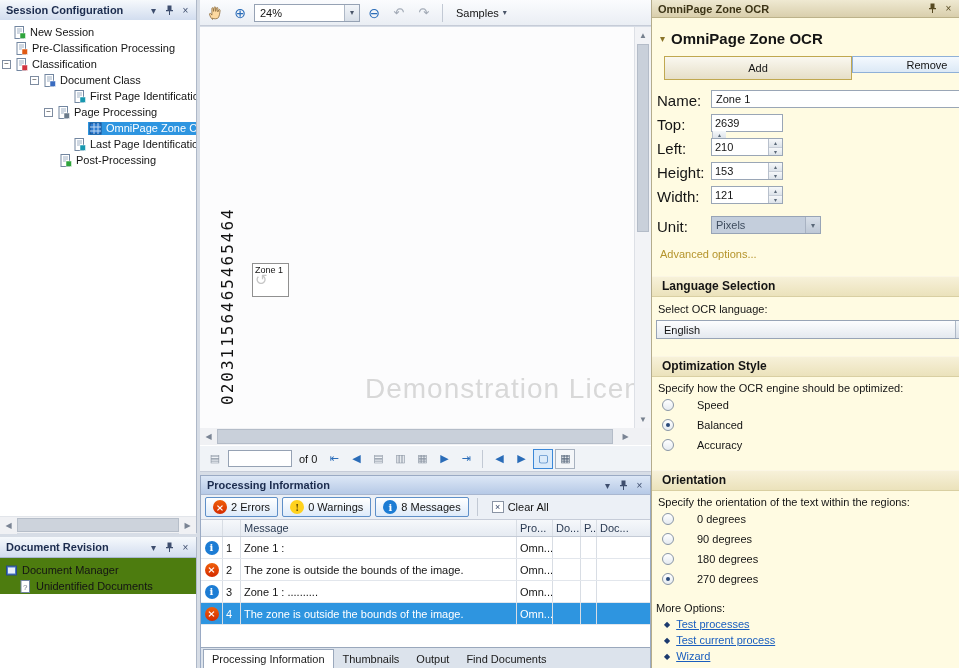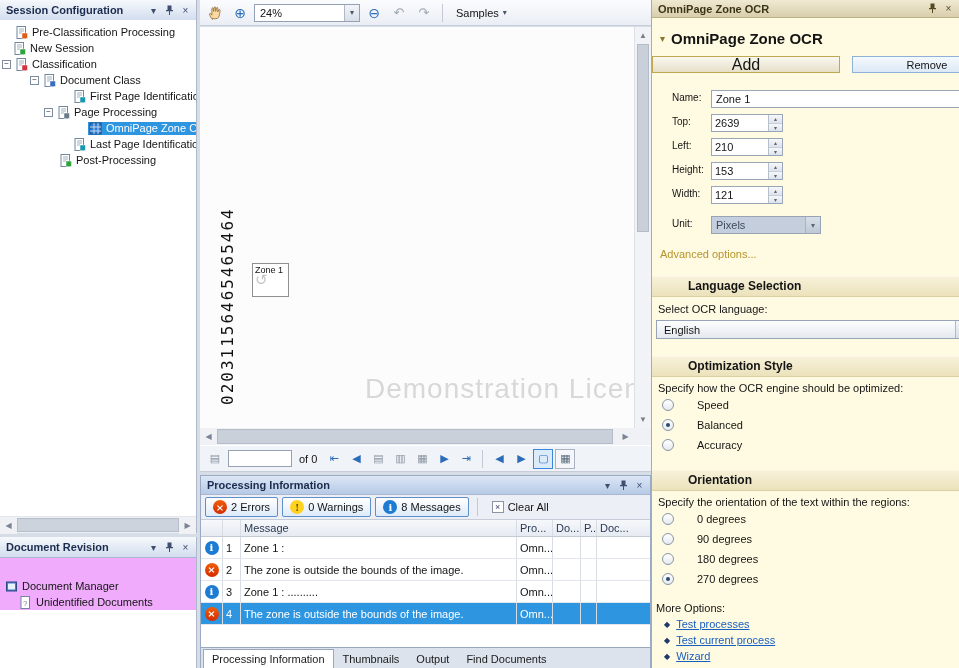--- a/index.html
+++ b/index.html
@@ -23,21 +23,21 @@
     font-size:8px;line-height:1;margin-right:3px;color:#333;flex:none}
   .row-core{display:inline-flex;align-items:center}
   .row-core.selected{background:#2E95E0;color:#FFF}
   .ticon{width:13px;height:13px;margin:0 3px 0 1px;flex:none;display:inline-flex}
   .tlabel{padding:0 3px 0 1px}
   .hscroll{position:absolute;left:0;right:0;bottom:0;height:17px;display:flex;background:#F0F1F4;border-top:1px solid #E2E5EA}
   .sb-btn{width:17px;height:17px;background:#F0F1F4;color:#7A8494;font-size:8px;display:flex;align-items:center;justify-content:center;flex:none}
   .sb-track{flex:1;position:relative;background:#F0F1F4}
   .sb-thumb{position:absolute;left:0;right:0;top:1px;bottom:1px;background:#CDD3DC;border:1px solid #B6BEC9}
   #left-bottom{position:absolute;left:0;top:537px;width:197px;height:131px;background:#FFF;border-right:1px solid #AEB8C8}
-  #revision-list{padding-top:20px;background:#f0abfc}
+  #revision-list{padding-top:4px;background:#4d7c0f}
 
   
   #center{position:absolute;left:200px;top:0;width:451px;height:668px}
   #viewer-toolbar{position:absolute;top:0;left:0;right:0;height:26px;display:flex;align-items:center;gap:3px;padding:0 4px;
     background:linear-gradient(#FBFCFE,#EAEEF4);border-bottom:1px solid #C6CCD8}
   .vbtn{width:22px;height:20px;display:flex;align-items:center;justify-content:center;flex:none}
   .zi{color:#2A6CB8;font-size:14px}
   .dim{color:#A2AAB6;font-size:13px}
   .combo{width:106px;height:18px;background:#FFF;border:1px solid #96A2B4;display:flex;align-items:center;flex:none}
   .combo-val{flex:1;padding:0 5px;font-size:11px}
@@ -99,39 +99,39 @@
   .msg-row.selected{background:#2E95E0;color:#FFF}
   #bottom-tabs{position:absolute;bottom:0;left:0;right:0;height:21px;background:#DCE3EC;border-top:1px solid #9AA8BC;
     display:flex;align-items:flex-end;padding:0 2px;gap:1px}
   .tab{padding:2px 8px 3px;font-size:11px;color:#1A1A1A}
   .tab.active{background:#FFF;border:1px solid #9AA8BC;border-bottom:none;padding-top:3px}
 
   
   #right{position:absolute;left:651px;top:0;width:308px;height:668px;background:#FFFBE2;overflow:hidden;border-left:1px solid #B4AC8C}
   #right-header{position:absolute;top:30px;left:8px;font-size:15px;font-weight:bold;color:#141414;display:flex;gap:6px;align-items:center}
   #right-header .chev{color:#8A7428;font-size:10px;font-weight:normal}
-  .add-btn{position:absolute;top:56px;left:0;width:188px;height:17px;border:1px solid #C0A850;
-    background:linear-gradient(#FAF8F0,#E6DFC8);display:flex;align-items:center;justify-content:center;font-size:16px}
+  .add-btn{position:absolute;top:56px;left:12px;width:188px;height:24px;border:1px solid #C0A850;
+    background:linear-gradient(#FAF8F0,#E6DFC8);display:flex;align-items:center;justify-content:center;font-size:11px}
   .remove-btn{position:absolute;top:56px;left:200px;width:150px;height:17px;border:1px solid #8FB0D8;
     background:linear-gradient(#F4F9FE,#DCE9F6);display:flex;align-items:center;justify-content:center;font-size:11px}
-  .fld-label{position:absolute;left:20px;font-size:10px}
+  .fld-label{position:absolute;left:5px;font-size:15px}
   .fld-input{position:absolute;left:59px;width:258px;height:18px;background:#FFF;border:1px solid #9AA6B6;font-size:11px;padding:2px 4px;white-space:nowrap;overflow:hidden}
   .fld-spin{position:absolute;left:59px;width:72px;height:18px;background:#FFF;border:1px solid #9AA6B6;display:flex}
   .spin-val{flex:1;font-size:11px;padding:2px 3px}
   .spin-arrows{width:14px;display:flex;flex-direction:column;border-left:1px solid #B8C0CC}
   .spin-up,.spin-down{flex:1;font-size:6px;display:flex;align-items:center;justify-content:center;
     background:linear-gradient(#F6F8FA,#DDE3EA);color:#5A6878}
   .spin-up{border-bottom:1px solid #C8CED8}
   .fld-drop{position:absolute;left:59px;width:110px;height:18px;background:#C4CEDC;border:1px solid #98A4B6;display:flex;align-items:center}
   .drop-val{flex:1;font-size:11px;color:#3E4C5E;padding:0 4px}
   .drop-arrow{width:15px;height:100%;display:flex;align-items:center;justify-content:center;font-size:8px;color:#5A6878;
     background:linear-gradient(#D8DFE8,#BEC8D6);border-left:1px solid #A8B2C2}
   .adv-link{position:absolute;top:248px;left:8px;color:#B5942C;font-size:11px}
   .sect{position:absolute;left:0;right:0;height:21px;background:linear-gradient(#F7F1D9,#EBE2BB);
-    border-top:1px solid #FBF6E4;border-bottom:1px solid #D9CFA2;font-weight:bold;font-size:12px;line-height:19px;padding-left:36px}
+    border-top:1px solid #FBF6E4;border-bottom:1px solid #D9CFA2;font-weight:bold;font-size:12px;line-height:19px;padding-left:10px}
   .sect-label{position:absolute;left:6px;font-size:11px}
   .combo-wide{position:absolute;top:320px;left:4px;width:316px;height:19px;border:1px solid #98A4B6;
     background:linear-gradient(#FDFDFE,#E4E9EF);display:flex;align-items:center;font-size:11px}
   .combo-wide .cw-val{flex:1;padding:0 7px}
   .combo-wide .cw-ar{width:16px;height:100%;display:flex;align-items:center;justify-content:center;font-size:8px;color:#4A5568;
     background:linear-gradient(#F2F5F9,#D8DFE8);border-left:1px solid #AEB8C6}
   .radio-row{position:absolute;left:10px;display:flex;align-items:center;gap:23px;height:14px}
   .radio{width:12px;height:12px;border:1px solid #8A96A6;border-radius:50%;background:linear-gradient(#FFF,#E6EBF0);position:relative;flex:none}
   .radio.checked::after{content:"";position:absolute;left:3px;top:3px;width:4px;height:4px;border-radius:50%;background:#2A4A7A}
   .more-label{position:absolute;top:602px;left:4px;font-size:11px}
@@ -150,42 +150,42 @@
       <span class="tb-spacer"></span>
       <span class="tb-ic">▾</span>
       <span class="tb-ic">
           <svg width="9" height="11" viewBox="0 0 9 11">
             <path d="M2.5 0.5h4v4.5h-4z M1 5h7v1.2H1z M4 6.2h1V10H4z" fill="#3E4E6E"></path>
           </svg>
         </span>
       <span class="tb-ic">×</span>
     </div>
     <div id="session-tree">
+        <div class="tree-row" style="padding-left: 12px;">
+          <span class="row-core">
+            <span class="ticon">
+              <svg width="13" height="13">
+                <rect x="2" y="0.5" width="8.5" height="12" fill="#fff" stroke="#7286A0"></rect>
+                <path d="M4 3h5M4 5h5M4 7h3" stroke="#9FB0C4" stroke-width="1"></path>
+                <rect x="7" y="7" width="5.5" height="5.5" fill="#2FA43C" stroke="#fff" stroke-width="0.5"></rect>
+              </svg>
+            </span>
+            <span class="tlabel">New Session</span>
+          </span>
+        </div>
         <div class="tree-row" style="padding-left: 14px;">
           <span class="row-core">
             <span class="ticon">
               <svg width="13" height="13">
                 <rect x="2" y="0.5" width="8.5" height="12" fill="#fff" stroke="#7286A0"></rect>
                 <path d="M4 3h5M4 5h5M4 7h3" stroke="#9FB0C4" stroke-width="1"></path>
                 <rect x="7" y="7" width="5.5" height="5.5" fill="#E05A14" stroke="#fff" stroke-width="0.5"></rect>
               </svg>
             </span>
             <span class="tlabel">Pre-Classification Processing</span>
-          </span>
-        </div>
-        <div class="tree-row" style="padding-left: 12px;">
-          <span class="row-core">
-            <span class="ticon">
-              <svg width="13" height="13">
-                <rect x="2" y="0.5" width="8.5" height="12" fill="#fff" stroke="#7286A0"></rect>
-                <path d="M4 3h5M4 5h5M4 7h3" stroke="#9FB0C4" stroke-width="1"></path>
-                <rect x="7" y="7" width="5.5" height="5.5" fill="#2FA43C" stroke="#fff" stroke-width="0.5"></rect>
-              </svg>
-            </span>
-            <span class="tlabel">New Session</span>
           </span>
         </div>
         <div class="tree-row" style="padding-left: 2px;">
           <span class="expander">−</span>
           <span class="row-core">
             <span class="ticon">
               <svg width="13" height="13">
                 <rect x="2" y="0.5" width="8.5" height="12" fill="#fff" stroke="#7286A0"></rect>
                 <path d="M4 3h5M4 5h5M4 7h3" stroke="#9FB0C4" stroke-width="1"></path>
                 <rect x="7" y="7" width="5.5" height="5.5" fill="#D23440" stroke="#fff" stroke-width="0.5"></rect>
@@ -491,21 +491,21 @@
       <span class="chev">▾</span>
       <span>OmniPage Zone OCR</span>
     </div>
     <div class="add-btn">Add</div>
     <div class="remove-btn">Remove</div>
 
     <div>
         <div class="fld-label" style="top: 92px;">Name:</div>
         <div class="fld-input" style="top: 90px;">Zone 1</div>
         <div class="fld-label" style="top: 116px;">Top:</div>
-        <div class="fld-spin" style="top: 114px;">
+        <div class="fld-spin" style="top: 114px; flex-direction: column;">
           <span class="spin-val">2639</span>
           <span class="spin-arrows">
             <span class="spin-up">▴</span>
             <span class="spin-down">▾</span>
           </span>
         </div>
         <div class="fld-label" style="top: 140px;">Left:</div>
         <div class="fld-spin" style="top: 138px;">
           <span class="spin-val">210</span>
           <span class="spin-arrows">

